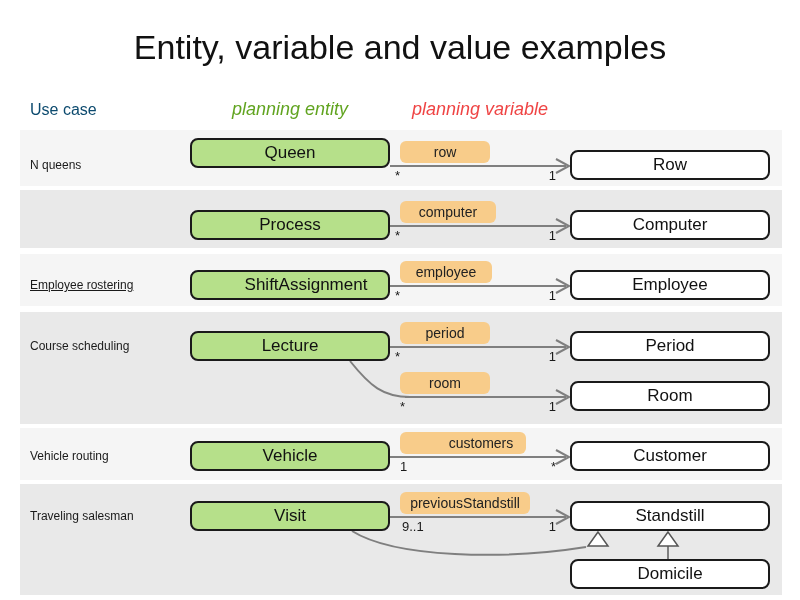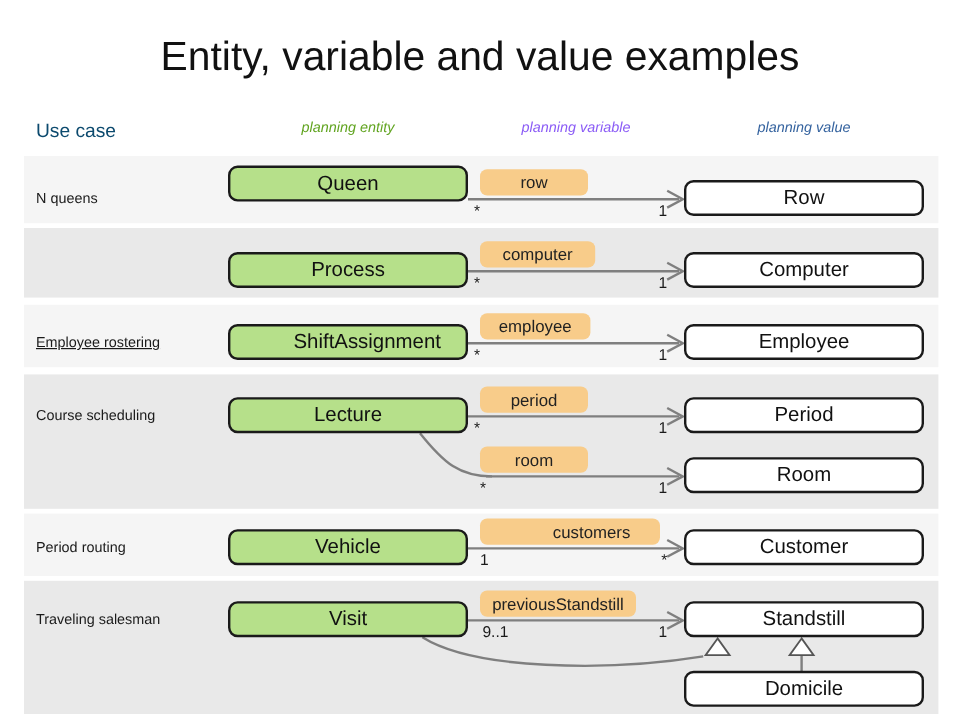--- a/index.html
+++ b/index.html
@@ -1,23 +1,23 @@
 <!DOCTYPE html>
 <html><head>
 <meta charset="utf-8">
 <style>
   html,body{margin:0;padding:0;}
   body{font-family:"Liberation Sans",sans-serif;background:#ffffff;}
   .slide{position:relative;width:800px;height:600px;background:#ffffff;overflow:hidden;}
   .title{position:absolute;left:0;top:28px;width:800px;text-align:center;
          font-size:34px;font-weight:400;color:#111;letter-spacing:0px;}
   .hdr{position:absolute;top:101px;font-size:16px;color:#0c4a6e;}
-  .hdr-col{position:absolute;top:99px;font-size:12px;font-style:italic;text-align:center;}
+  .hdr-col{position:absolute;top:99px;font-size:18px;font-style:italic;text-align:center;}
   .hdr-entity{left:190px;width:200px;color:#61a420;}
-  .hdr-variable{left:390px;width:180px;color:#8b5cf6;}
+  .hdr-variable{left:390px;width:180px;color:#ef4444;}
   .hdr-value{left:570px;width:200px;color:#35639f;}
   .band{position:absolute;left:20px;width:762px;}
   .band-light{background:#f5f5f5;}
   .band-dark{background:#e9e9e9;}
   .usecase{position:absolute;left:30px;font-size:12px;color:#1a1a1a;line-height:18px;}
   .ebox{position:absolute;left:190px;width:200px;height:30px;box-sizing:border-box;
         background:#b6e08a;border:2px solid #1a1a1a;border-radius:8px;
         font-size:17px;color:#111;text-align:center;line-height:26px;}
   .vbox{position:absolute;left:570px;width:200px;height:30px;box-sizing:border-box;
         background:#ffffff;border:2px solid #1a1a1a;border-radius:8px;
@@ -65,21 +65,20 @@
     <g stroke="#555555" stroke-width="1.5" fill="#ffffff">
       <polygon points="598,532 588,546 608,546"></polygon>
       <polygon points="668,532 658,546 678,546"></polygon>
     </g>
   </svg>
 
   <div class="title">Entity, variable and value examples</div>
   <div class="hdr" style="left:30px;">Use case</div>
   <div class="hdr-col hdr-entity">planning entity</div>
   <div class="hdr-col hdr-variable">planning variable</div>
-  <div class="hdr-col hdr-value">planning value</div>
 
   <div class="usecase" style="top:156px;">N queens</div>
   <div class="ebox" style="top:138px;">Queen</div>
   <div class="varlbl" style="top:141px;width:90px;">row</div>
   <div class="mult mult-l" style="left:395px;top:168px;">*</div>
   <div class="mult mult-r" style="left:512px;top:168px;">1</div>
   <div class="vbox" style="top:150px;">Row</div>
 
   <div class="ebox" style="top:210px;">Process</div>
   <div class="varlbl" style="top:201px;width:96px;">computer</div>
@@ -98,23 +97,23 @@
   <div class="ebox" style="top:331px;">Lecture</div>
   <div class="varlbl" style="top:322px;width:90px;">period</div>
   <div class="mult mult-l" style="left:395px;top:349px;">*</div>
   <div class="mult mult-r" style="left:512px;top:349px;">1</div>
   <div class="vbox" style="top:331px;">Period</div>
   <div class="varlbl" style="top:372px;width:90px;">room</div>
   <div class="mult mult-l" style="left:400px;top:399px;">*</div>
   <div class="mult mult-r" style="left:512px;top:399px;">1</div>
   <div class="vbox" style="top:381px;">Room</div>
 
-  <div class="usecase" style="top:447px;">Period routing</div>
+  <div class="usecase" style="top:447px;">Vehicle routing</div>
   <div class="ebox" style="top:441px;">Vehicle</div>
-  <div class="varlbl" style="top:432px;width:150px;padding-left:36px;">customers</div>
+  <div class="varlbl" style="top:432px;width:126px;padding-left:36px;">customers</div>
   <div class="mult mult-l" style="left:400px;top:459px;">1</div>
   <div class="mult mult-r" style="left:512px;top:459px;">*</div>
   <div class="vbox" style="top:441px;">Customer</div>
 
   <div class="usecase" style="top:507px;">Traveling salesman</div>
   <div class="ebox" style="top:501px;">Visit</div>
   <div class="varlbl" style="top:492px;width:130px;">previousStandstill</div>
   <div class="mult mult-l" style="left:402px;top:519px;">9..1</div>
   <div class="mult mult-r" style="left:512px;top:519px;">1</div>
   <div class="vbox" style="top:501px;">Standstill</div>

